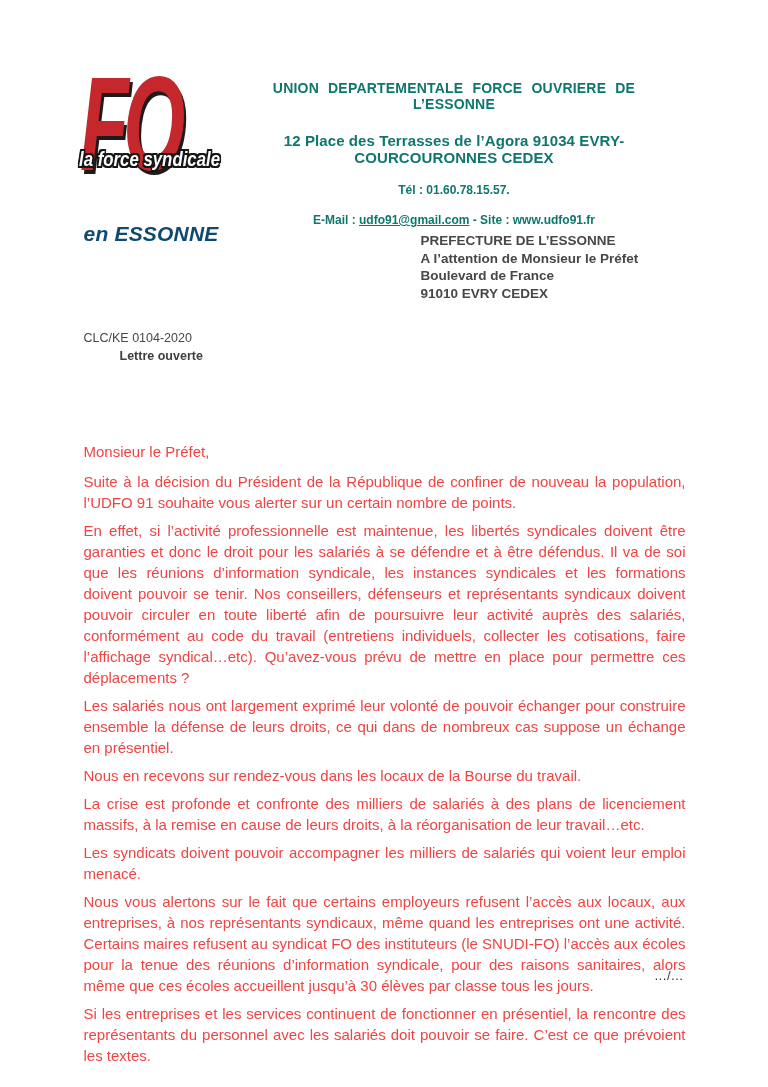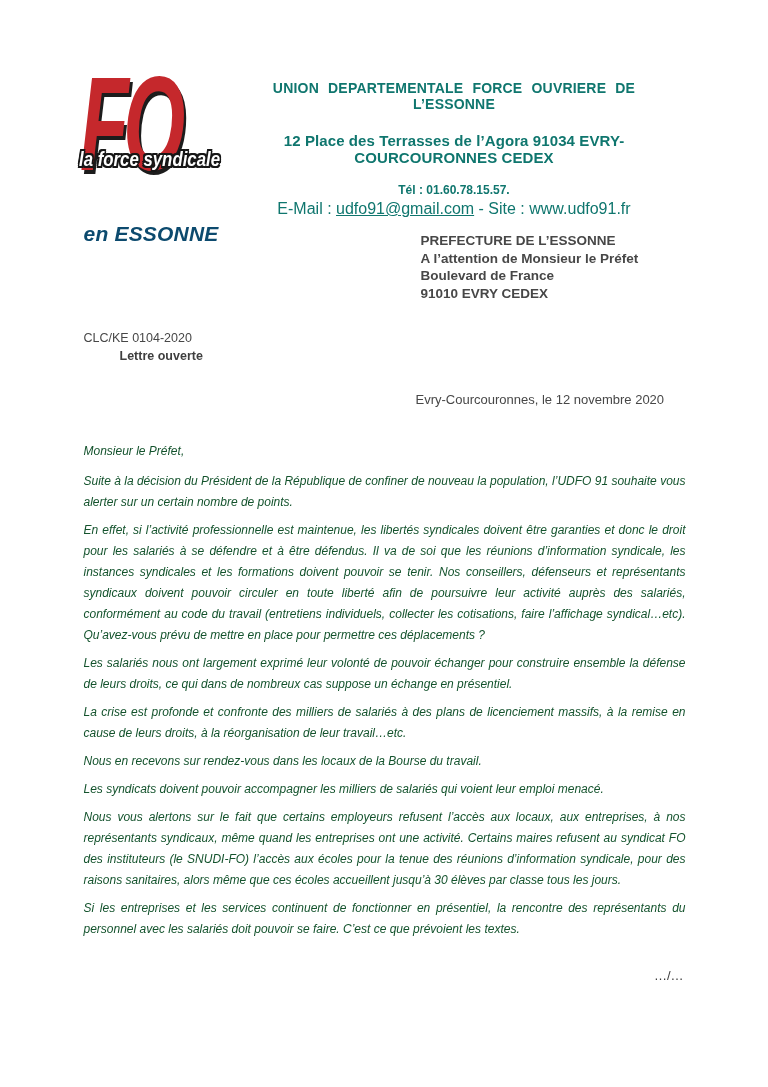--- a/index.html
+++ b/index.html
@@ -38,40 +38,40 @@
     position:absolute; left:5px; top:101px;
     font-size:21px; line-height:1; font-weight:bold; font-style:italic;
     letter-spacing:0.2px; white-space:nowrap;
   }
 
   
   .header-text { position:absolute; left:230px; right:90px; top:80px; text-align:center; color:#0f766e; }
   .org-name  { font-size:14px; font-weight:bold; word-spacing:5px; letter-spacing:0.2px; }
   .org-addr  { margin-top:20px; font-size:15px; font-weight:bold; letter-spacing:0.1px; }
   .org-phone { margin-top:17px; font-size:12px; font-weight:bold; }
-  .org-email { margin-top:3px;  font-size:16px; font-weight:normal; }
+  .org-email { margin-top:16px;  font-size:12px; font-weight:bold; }
   .email-address { text-decoration:underline; }
 
   
   .recipient {
     position:absolute; left:404px; top:232px;
     font-size:13.5px; font-weight:bold; line-height:17.5px; color:#474747;
   }
 
   
   .reference { position:absolute; left:67px; top:329px; font-size:12.5px; line-height:18px; color:#474747; }
   .reference .subject { font-weight:bold; color:#3f3f3f;padding-left:36px; }
 
   
   .dateline { position:absolute; left:399px; top:392px; font-size:13px; color:#474747; }
 
   
   .body-text {
     position:absolute; left:67px; right:66px; top:441px;
-    font-size:12px; line-height:21px; color:#14532d;font-style:italic;
+    font-size:15px; line-height:21px; color:#ef4444;
   }
   .body-text p { margin:0 0 7px 0; text-align:justify; }
   .body-text p.salutation { text-align:left; margin-bottom:9px; }
 
   
   .continuation { position:absolute; right:68px; top:968px; font-size:13px; color:#3a3a3a; }
 </style>
 </head>
 <body>
 
@@ -95,29 +95,28 @@
     <div>A l’attention de Monsieur le Préfet</div>
     <div>Boulevard de France</div>
     <div>91010 EVRY CEDEX</div>
   </div>
 
   <div class="reference">
     <div>CLC/KE 0104-2020</div>
     <div class="subject">Lettre ouverte</div>
   </div>
 
-  <div class="dateline">Evry-Courcouronnes, le 12 novembre 2020</div>
 
   <div class="body-text">
     <p class="salutation">Monsieur le Préfet,</p>
     <p>Suite à la décision du Président de la République de confiner de nouveau la population, l’UDFO 91 souhaite vous alerter sur un certain nombre de points.</p>
     <p>En effet, si l’activité professionnelle est maintenue, les libertés syndicales doivent être garanties et donc le droit pour les salariés à se défendre et à être défendus. Il va de soi que les réunions d’information syndicale, les instances syndicales et les formations doivent pouvoir se tenir. Nos conseillers, défenseurs et représentants syndicaux doivent pouvoir circuler en toute liberté afin de poursuivre leur activité auprès des salariés, conformément au code du travail (entretiens individuels, collecter les cotisations, faire l’affichage syndical…etc). Qu’avez-vous prévu de mettre en place pour permettre ces déplacements ?</p>
     <p>Les salariés nous ont largement exprimé leur volonté de pouvoir échanger pour construire ensemble la défense de leurs droits, ce qui dans de nombreux cas suppose un échange en présentiel.</p>
+    <p>Nous en recevons sur rendez-vous dans les locaux de la Bourse du travail.</p>
     <p>La crise est profonde et confronte des milliers de salariés à des plans de licenciement massifs, à la remise en cause de leurs droits, à la réorganisation de leur travail…etc.</p>
-    <p>Nous en recevons sur rendez-vous dans les locaux de la Bourse du travail.</p>
     <p>Les syndicats doivent pouvoir accompagner les milliers de salariés qui voient leur emploi menacé.</p>
     <p>Nous vous alertons sur le fait que certains employeurs refusent l’accès aux locaux, aux entreprises, à nos représentants syndicaux, même quand les entreprises ont une activité. Certains maires refusent au syndicat FO des instituteurs (le SNUDI-FO) l’accès aux écoles pour la tenue des réunions d’information syndicale, pour des raisons sanitaires, alors même que ces écoles accueillent jusqu’à 30 élèves par classe tous les jours.</p>
     <p>Si les entreprises et les services continuent de fonctionner en présentiel, la rencontre des représentants du personnel avec les salariés doit pouvoir se faire. C’est ce que prévoient les textes.</p>
   </div>
 
   <div class="continuation">…/…</div>
 
 </div>
 
 </body></html>

